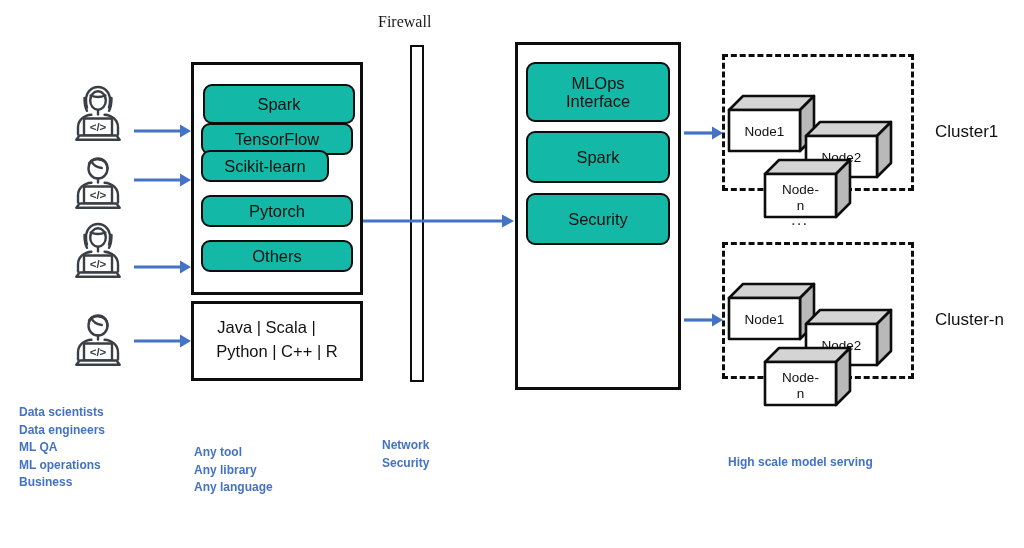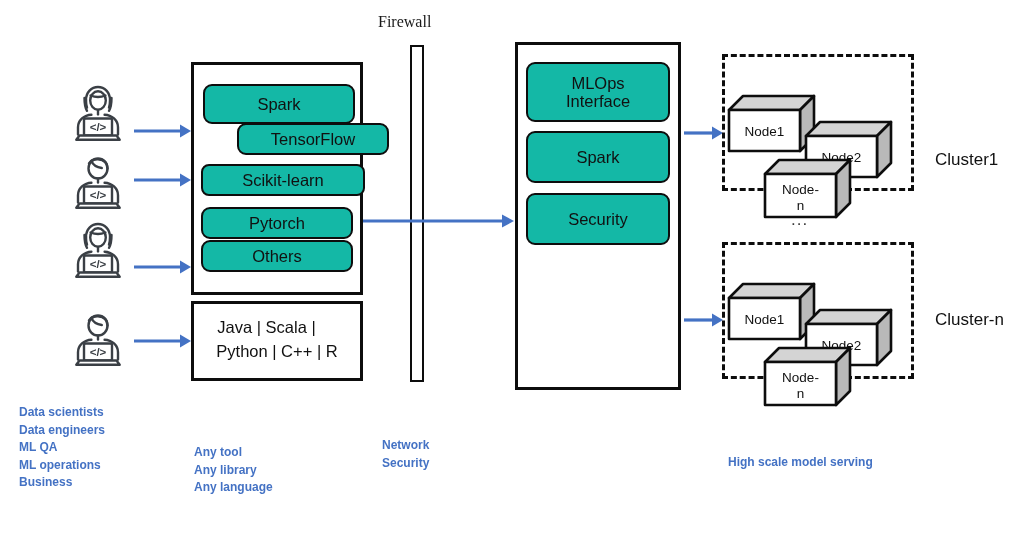--- a/index.html
+++ b/index.html
@@ -201,27 +201,27 @@
       <line x1="0" y1="9" x2="48" y2="9" stroke="#4472C4" stroke-width="3.2"></line>
       <path d="M46 2.5 L57 9 L46 15.5 Z" fill="#4472C4"></path>
     </svg>
   </div>
 
   <div class="hardbox" style="left:191px; top:62px; width:172px; height:233px;"></div>
 
   <div class="pill" style="left:203px; top:84px; width:152px; height:40px;">
     <span>Spark</span>
   </div>
-  <div class="pill" style="left:201px; top:123px; width:152px; height:32px;margin-left:36px;">
+  <div class="pill" style="left:201px; top:123px; width:152px; height:32px;">
     <span>TensorFlow</span>
   </div>
-  <div class="pill" style="left:201px; top:164px; width:164px; height:32px;border-radius:8px;">
+  <div class="pill" style="left:201px; top:150px; width:128px; height:32px;">
     <span>Scikit-learn</span>
   </div>
-  <div class="pill" style="left:201px; top:207px; width:152px; height:32px;">
+  <div class="pill" style="left:201px; top:195px; width:152px; height:32px;">
     <span>Pytorch</span>
   </div>
   <div class="pill" style="left:201px; top:240px; width:152px; height:32px;">
     <span>Others</span>
   </div>
 
   <div class="hardbox" style="left:191px; top:301px; width:172px; height:80px;"></div>
   <div class="plainlabel" style="left:191px; top:318px; width:151px;">Java | Scala |</div>
   <div class="plainlabel" style="left:191px; top:342px; width:172px;">Python | C++ | R</div>
 
@@ -284,21 +284,21 @@
   <div class="node-cube" style="left:765px; top:126px;">
     <svg width="86" height="62" viewBox="0 0 86 62">
       <polygon points="0,16 14,2 85,2 71,16" fill="#d4d4d4" stroke="#0d0d0d" stroke-width="2.6" stroke-linejoin="round"></polygon>
       <polygon points="71,16 85,2 85,45 71,59" fill="#b9b9b9" stroke="#0d0d0d" stroke-width="2.6" stroke-linejoin="round"></polygon>
       <rect x="0" y="16" width="71" height="43" fill="#ffffff" stroke="#0d0d0d" stroke-width="2.6" stroke-linejoin="round"></rect>
       <text class="cube-text" x="35.5" y="36" text-anchor="middle">Node-</text>
       <text class="cube-text" x="35.5" y="52" text-anchor="middle">n</text>
     </svg>
   </div>
 
-  <div class="cluster-label" style="left:935px; top:122px;margin-top:28px;">Cluster1</div>
+  <div class="cluster-label" style="left:935px; top:122px;">Cluster1</div>
 
   <div class="ellipsis-mark" style="left:791px; top:210px;">...</div>
 
   <div class="cluster-frame" style="left:722px; top:242px; width:192px; height:137px;"></div>
 
   <div class="node-cube" style="left:729px; top:250px;">
     <svg width="86" height="60" viewBox="0 0 86 60">
       <polygon points="0,16 14,2 85,2 71,16" fill="#d4d4d4" stroke="#0d0d0d" stroke-width="2.6" stroke-linejoin="round"></polygon>
       <polygon points="71,16 85,2 85,43 71,57" fill="#b9b9b9" stroke="#0d0d0d" stroke-width="2.6" stroke-linejoin="round"></polygon>
       <rect x="0" y="16" width="71" height="41" fill="#ffffff" stroke="#0d0d0d" stroke-width="2.6" stroke-linejoin="round"></rect>

